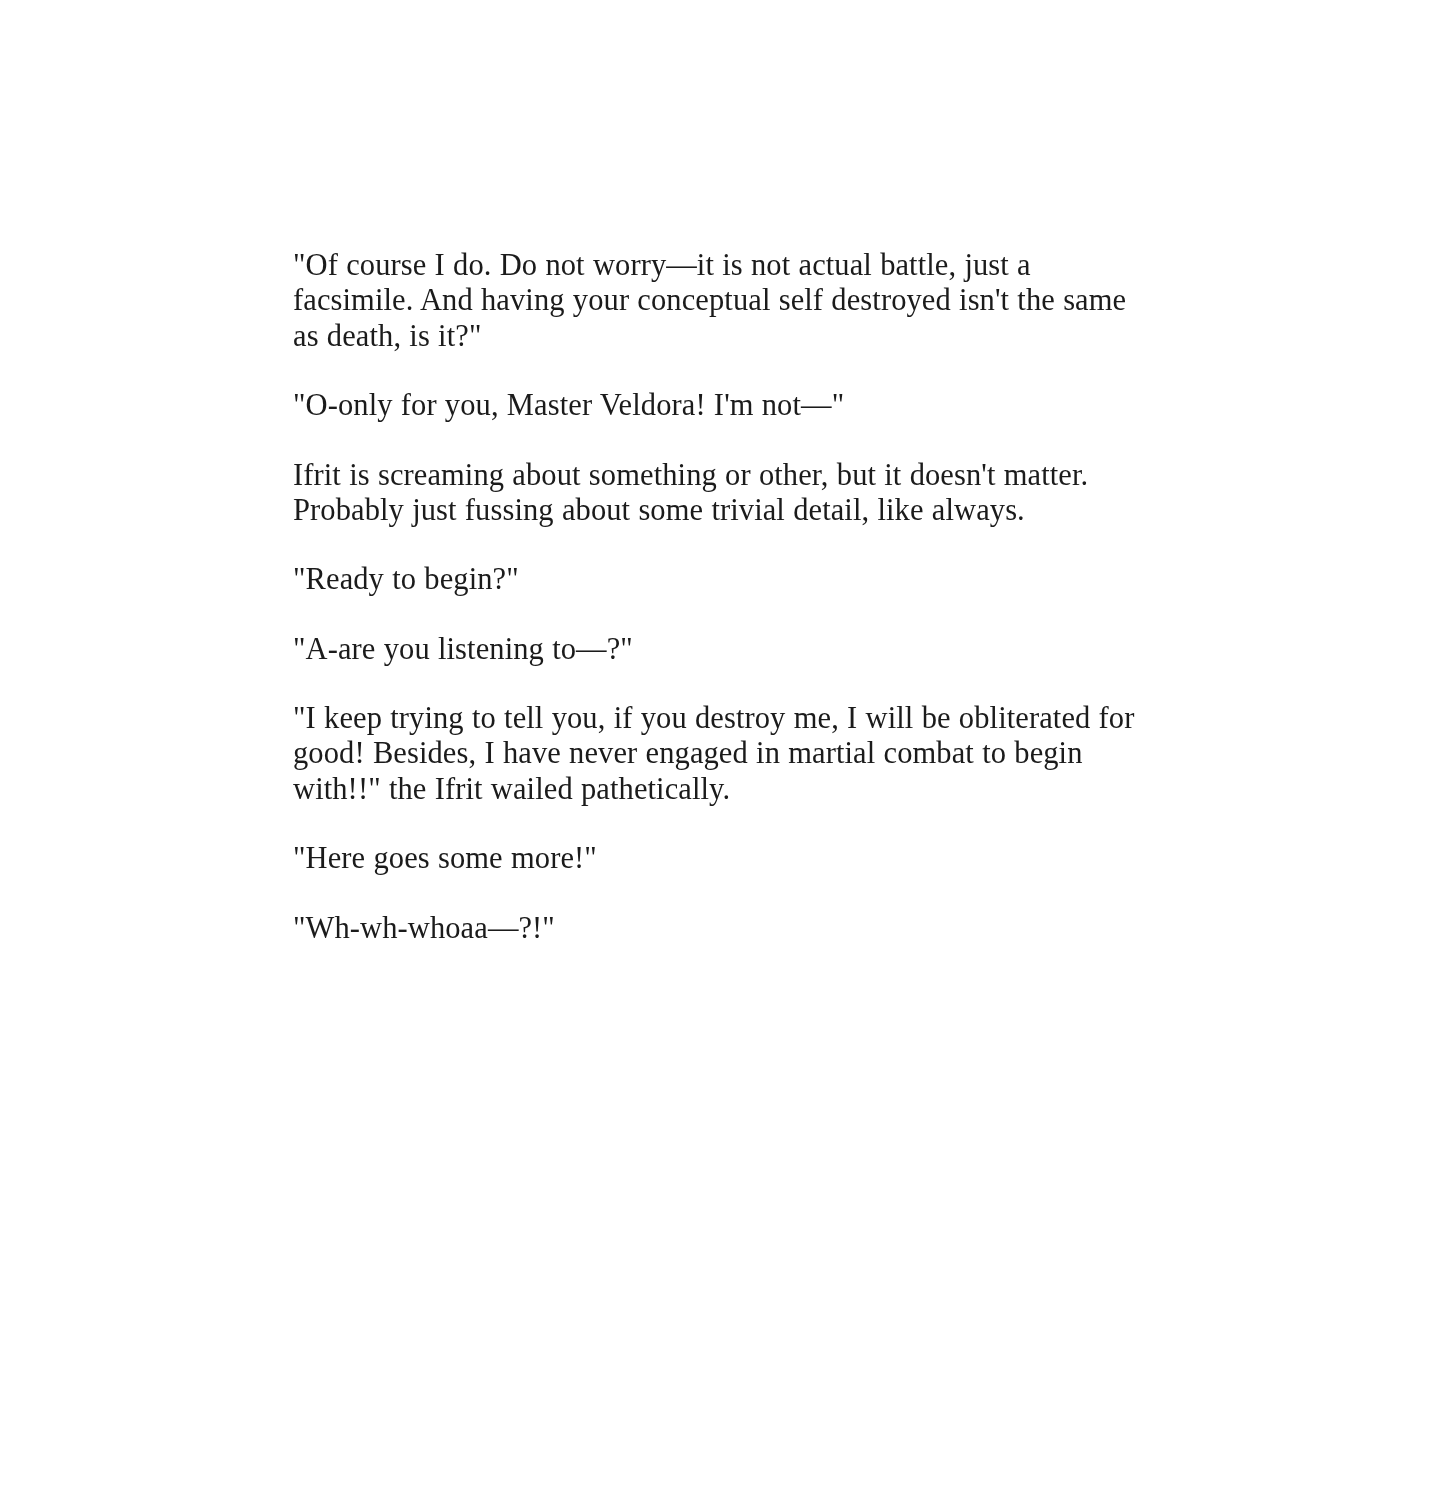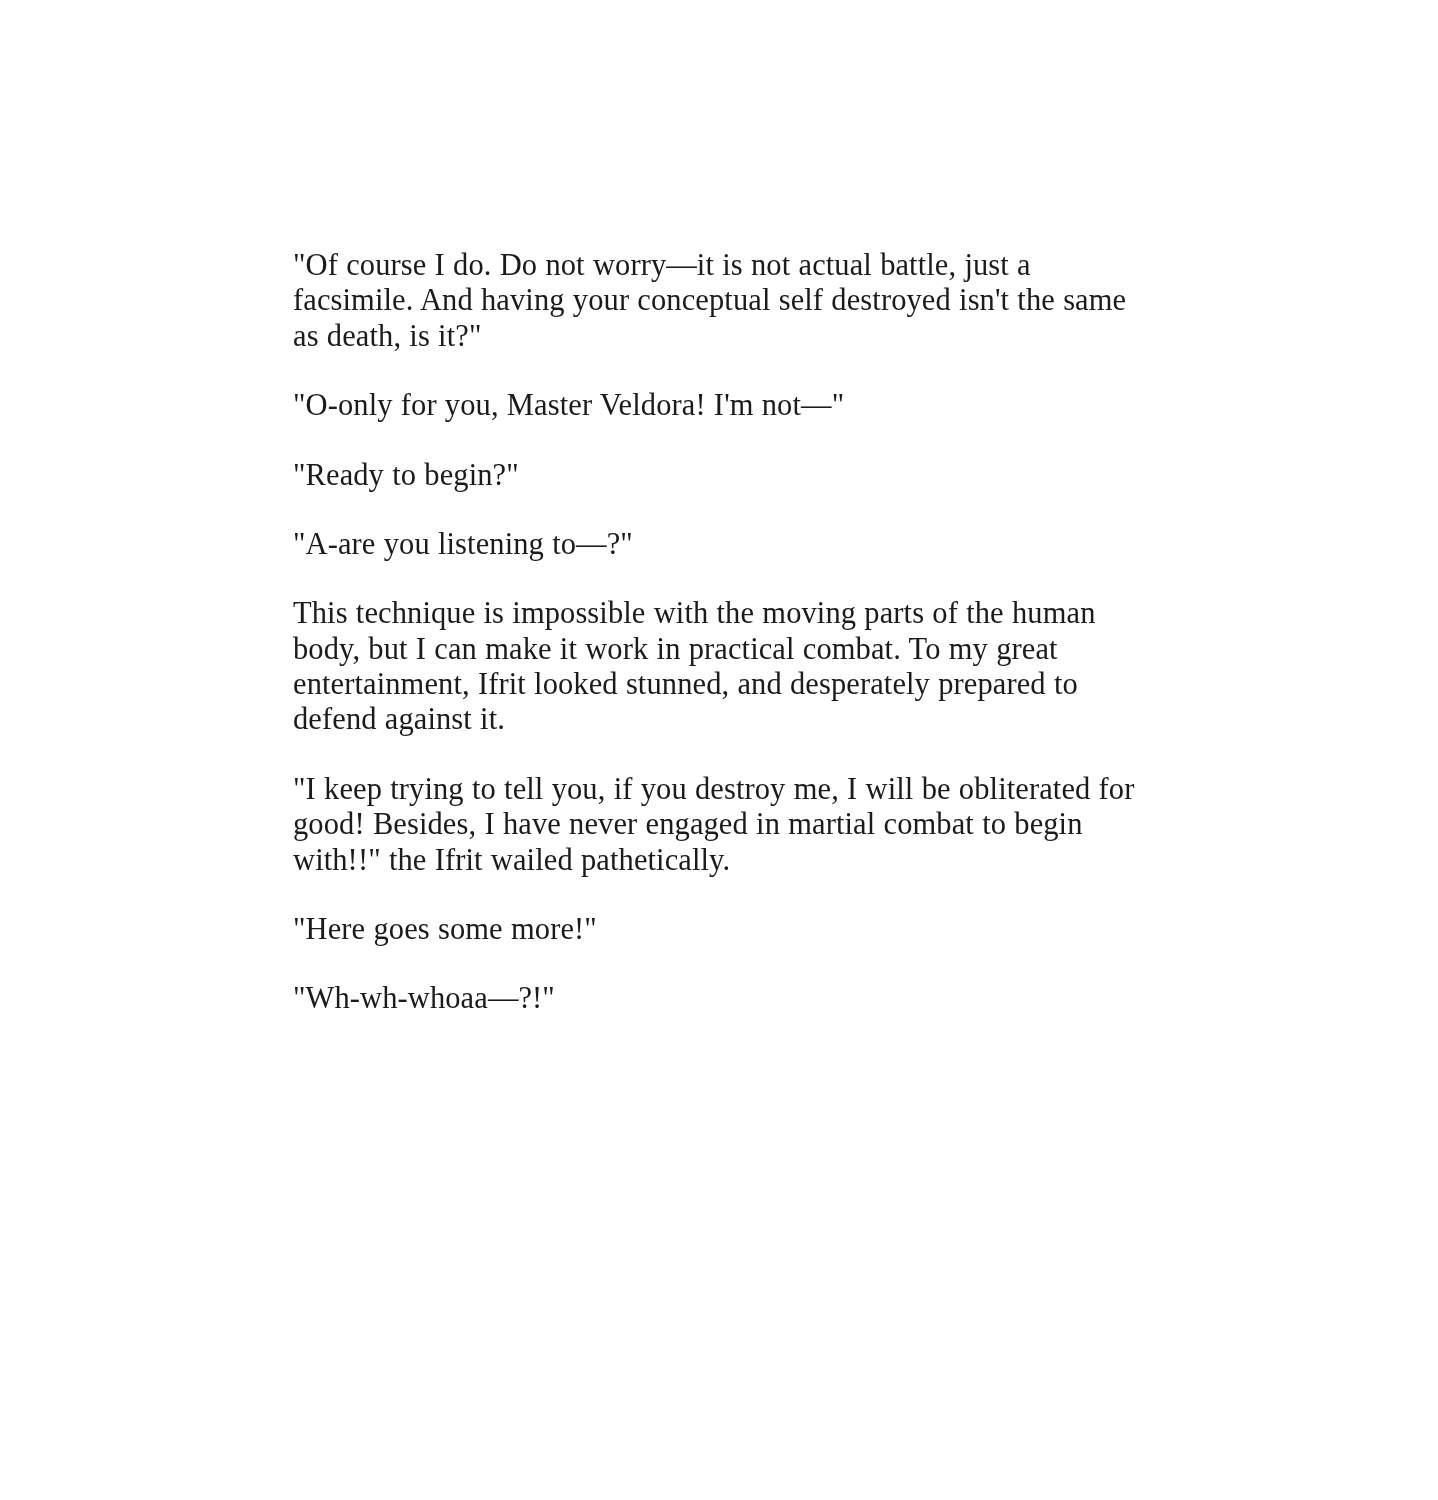--- a/index.html
+++ b/index.html
@@ -42,20 +42,20 @@
     overflow: hidden;
   }
 </style>
 </head>
 <body>
 
 <div class="page">
   <div class="text-column clipped">
     <p class="para">"Of course I do. Do not worry—it is not actual battle, just a facsimile. And having your conceptual self destroyed isn't the same as death, is it?"</p>
     <p class="para">"O-only for you, Master Veldora! I'm not—"</p>
+    <p class="para">Ifrit is screaming about something or other, but it doesn't matter. Probably just fussing about some trivial detail, like always.</p>
     <p class="para">"Ready to begin?"</p>
     <p class="para">"A-are you listening to—?"</p>
-    <p class="para">This technique is impossible with the moving parts of the human body, but I can make it work in practical combat. To my great entertainment, Ifrit looked stunned, and desperately prepared to defend against it.</p>
     <p class="para">"I keep trying to tell you, if you destroy me, I will be obliterated for good! Besides, I have never engaged in martial combat to begin with!!" the Ifrit wailed pathetically.</p>
     <p class="para">"Here goes some more!"</p>
     <p class="para">"Wh-wh-whoaa—?!"</p>
   </div>
 </div>
 
 </body></html>

